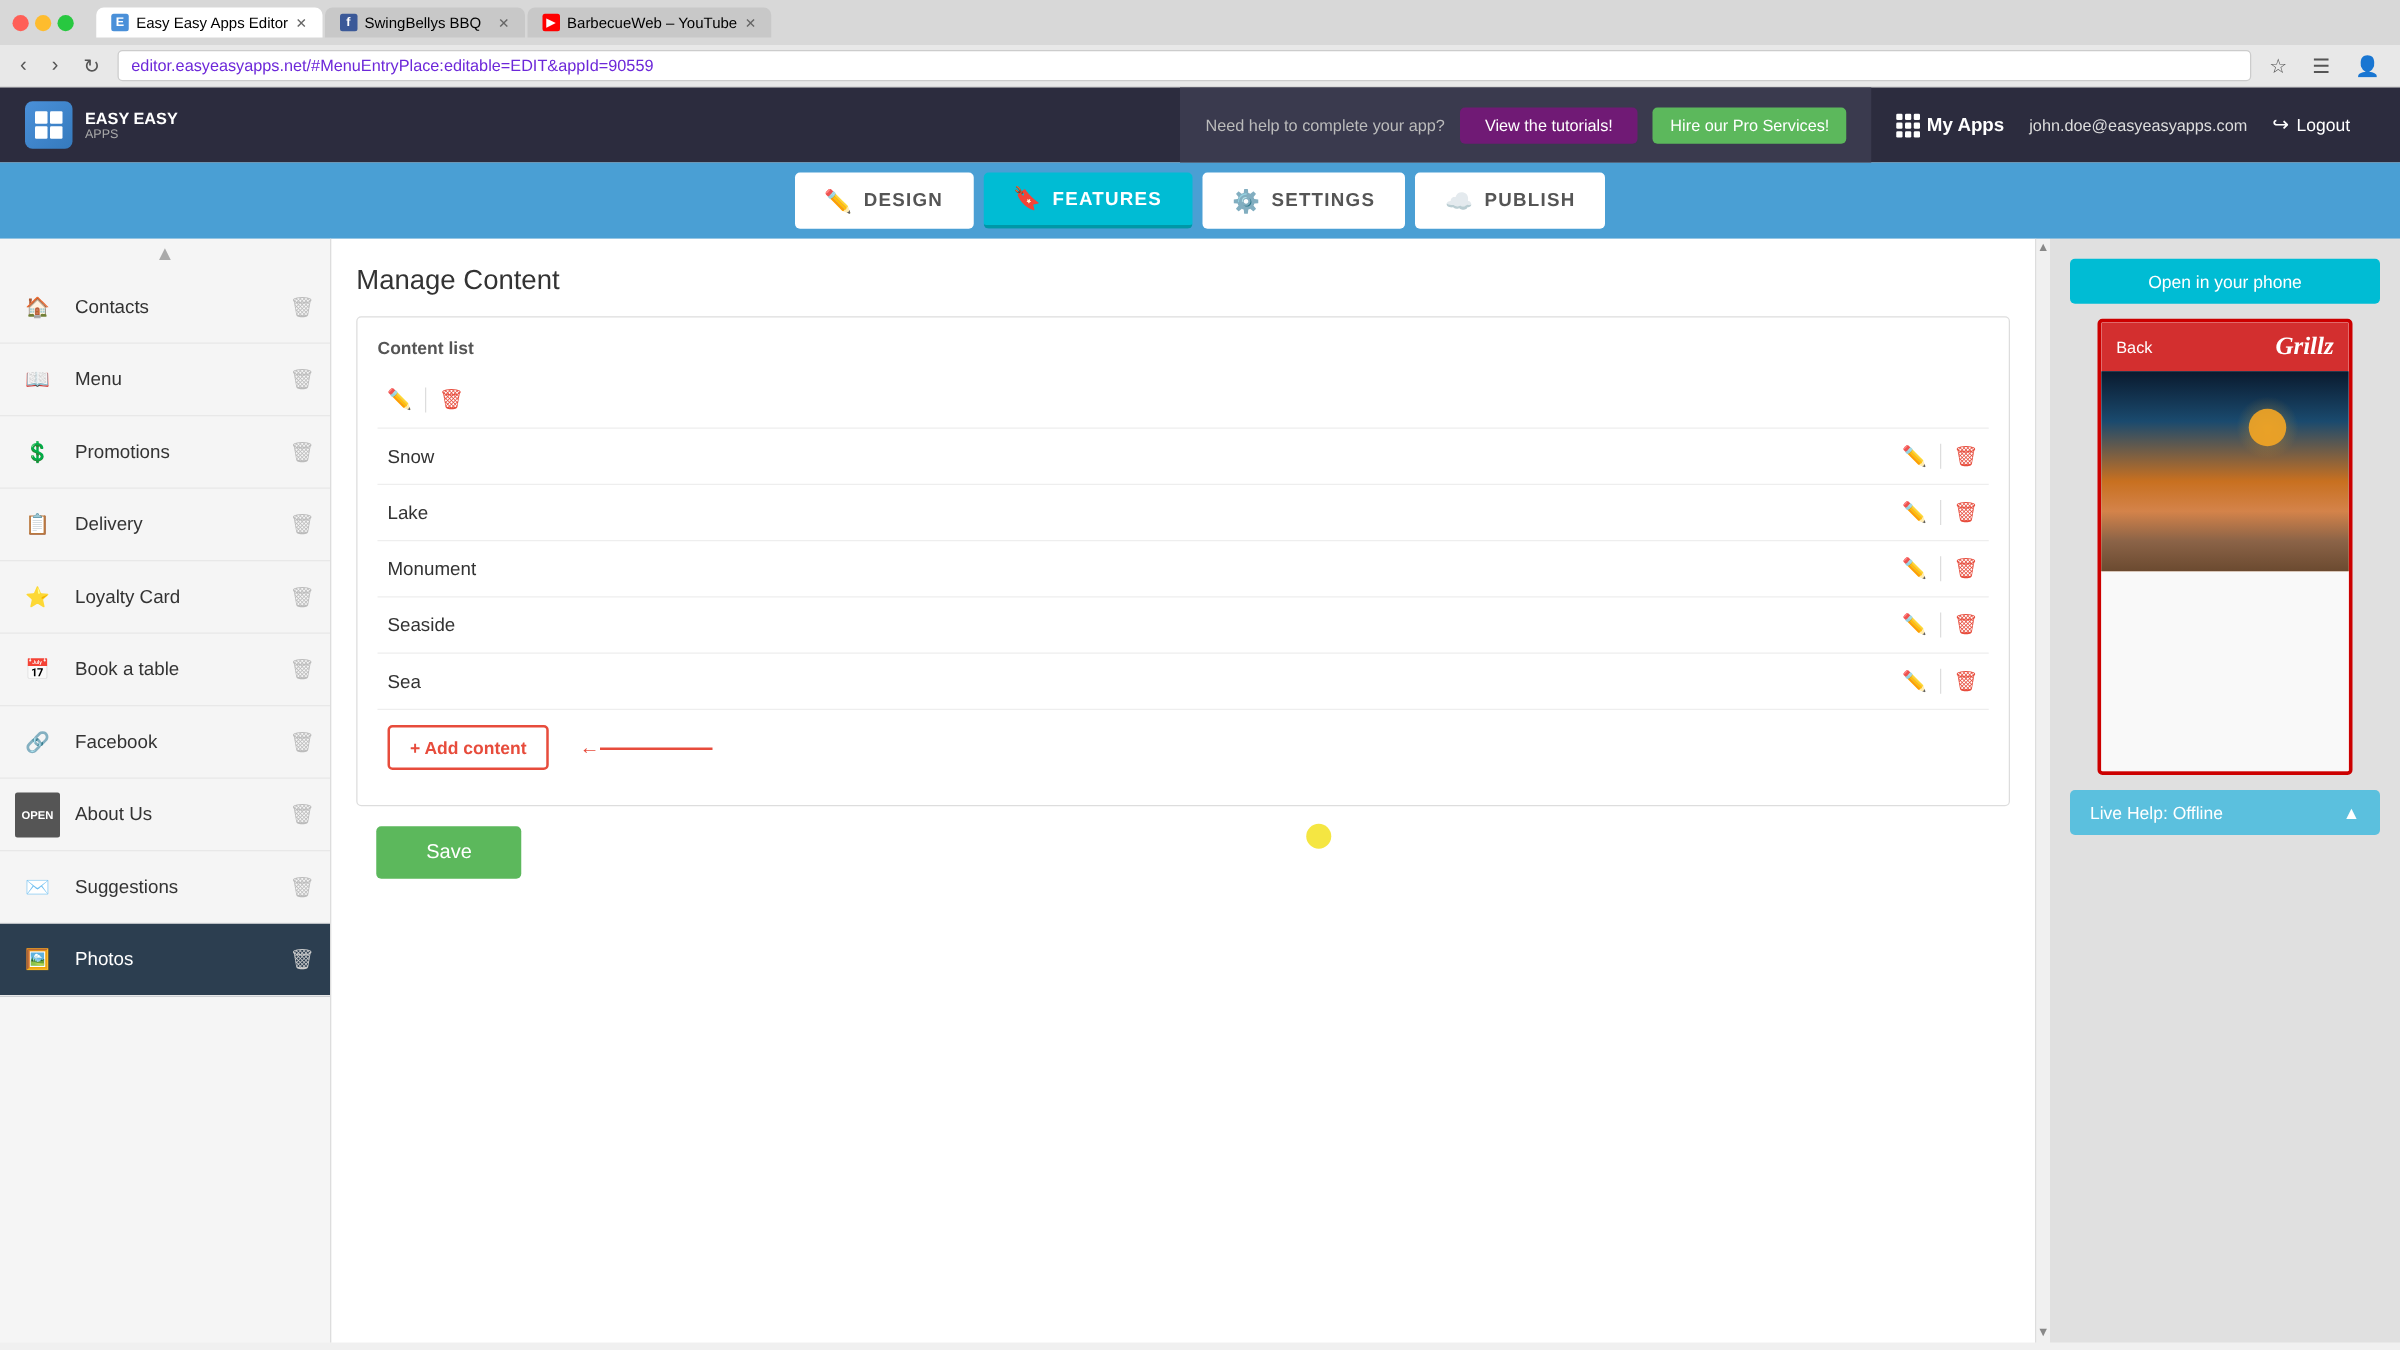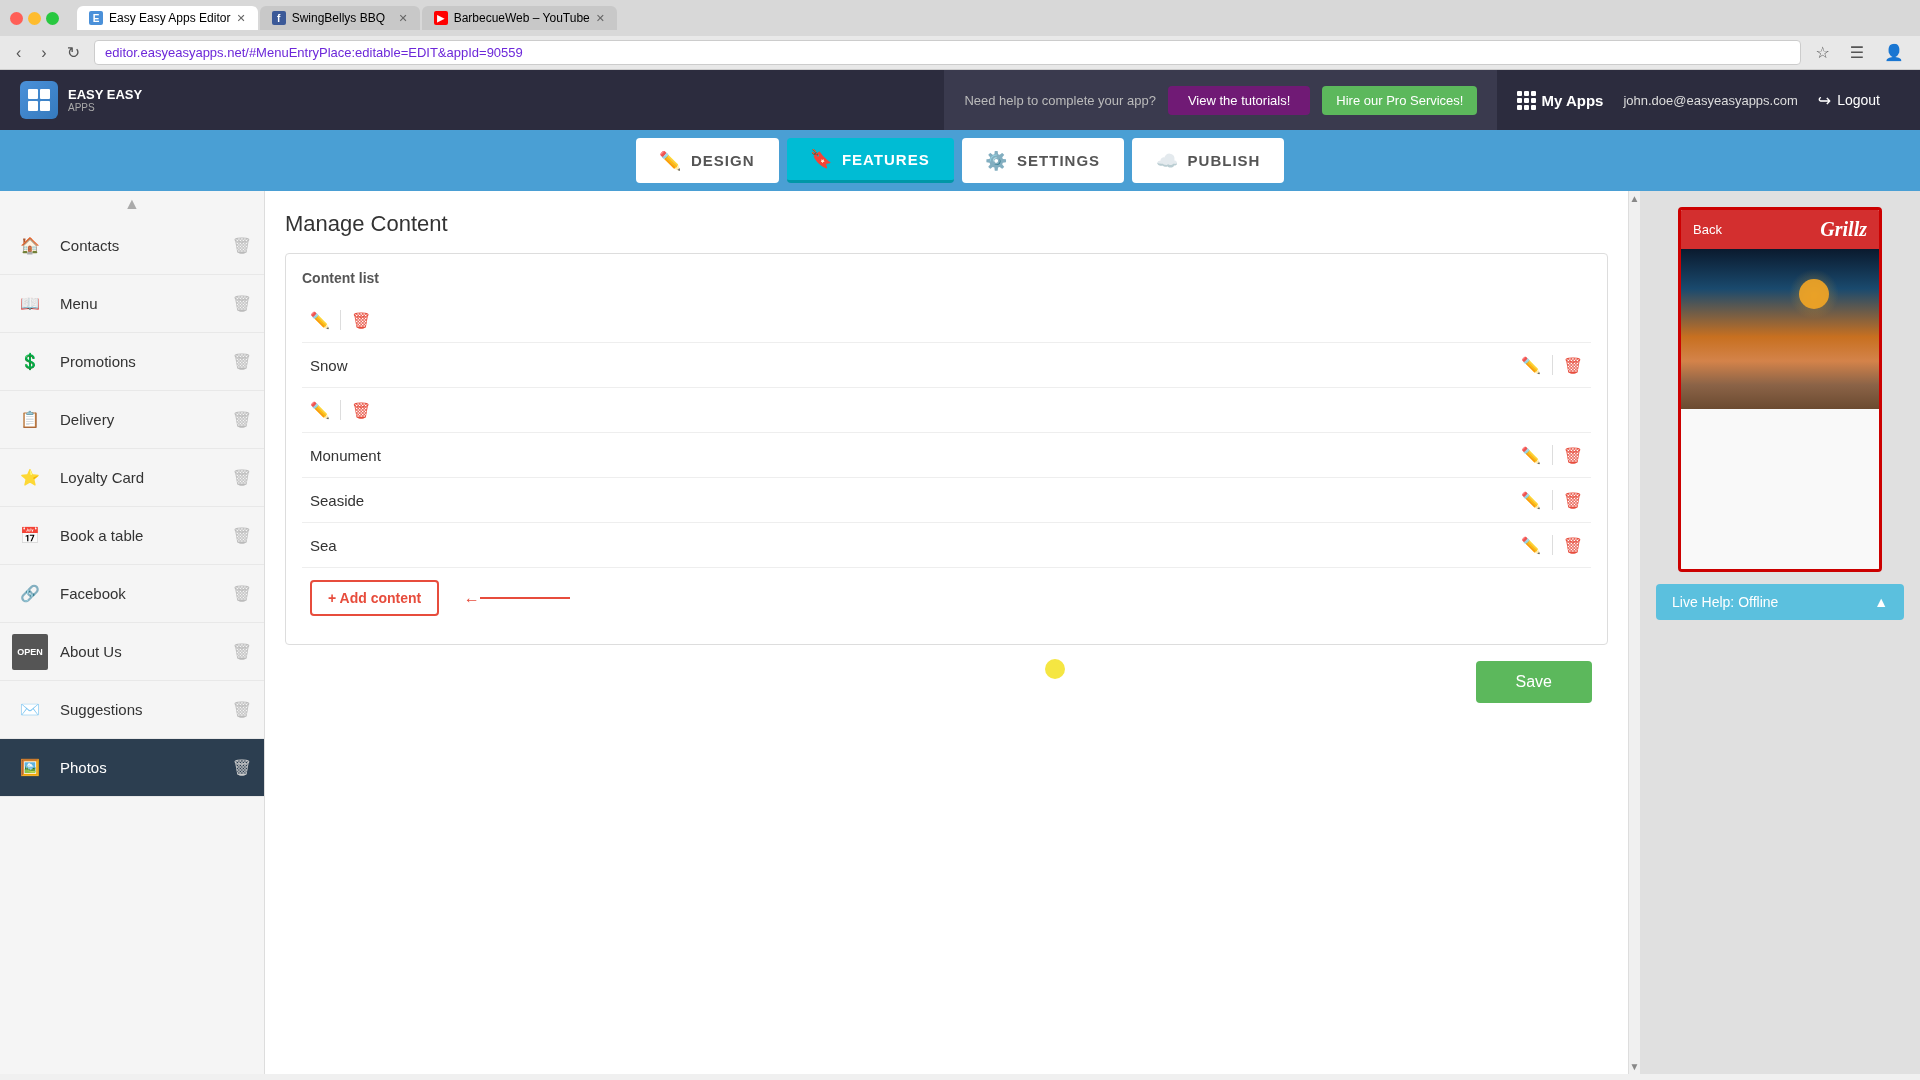--- a/index.html
+++ b/index.html
@@ -76,21 +76,21 @@
     .content-row-label { flex: 1; font-size: 15px; color: #333; }
     .content-row-actions { display: flex; align-items: center; gap: 10px; }
     .action-divider { width: 1px; height: 20px; background: #ddd; }
     .edit-btn { color: #5bc0de; font-size: 16px; cursor: pointer; background: none; border: none; }
     .delete-btn { color: #e74c3c; font-size: 16px; cursor: pointer; background: none; border: none; }
     .add-content-row { padding: 12px 8px; }
     .add-content-btn { display: inline-flex; align-items: center; gap: 6px; border: 2px solid #e74c3c; color: #e74c3c; background: #fff; padding: 8px 16px; border-radius: 4px; font-size: 14px; cursor: pointer; font-weight: bold; }
     .add-arrow { display: inline-flex; align-items: center; margin-left: 20px; }
     .arrow-line { display: inline-block; width: 90px; height: 2px; background: #e74c3c; vertical-align: middle; }
 
-    .save-row { display: flex; justify-content: flex-end; padding: 16px; }
+    .save-row { display: flex; justify-content: flex-start; padding: 16px; }
     .save-btn { background: #5cb85c; color: #fff; border: none; border-radius: 4px; padding: 12px 40px; font-size: 16px; cursor: pointer; }
 
     
     .preview-pane { width: 280px; background: #e0e0e0; flex-shrink: 0; display: flex; flex-direction: column; align-items: center; padding: 16px; gap: 12px; }
     .open-phone-btn { background: #00bcd4; color: #fff; border: none; border-radius: 4px; padding: 10px 20px; font-size: 14px; cursor: pointer; width: 100%; text-align: center; }
     .phone-preview { background: #fff; border: 3px solid #c00; border-radius: 4px; width: 204px; overflow: hidden; }
     .phone-header { background: #d32f2f; display: flex; align-items: center; padding: 8px 12px; gap: 10px; }
     .phone-back { color: #fff; font-size: 13px; cursor: pointer; }
     .phone-title { color: #fff; font-size: 20px; font-weight: bold; font-style: italic; flex: 1; text-align: right; font-family: Georgia, serif; }
     .phone-image { width: 100%; height: 160px; background: linear-gradient(180deg, #1a3a5c 0%, #2d6a8a 30%, #c87941 70%, #8b4513 100%); position: relative; overflow: hidden; display: flex; align-items: flex-end; justify-content: center; }
@@ -300,20 +300,21 @@
         <div class="content-row">
           <span class="content-row-label">Snow</span>
           <div class="content-row-actions">
             <button class="edit-btn">✏️</button>
             <div class="action-divider"></div>
             <button class="delete-btn">🗑</button>
           </div>
         </div>
 
         <div class="content-row">
+          <span class="content-row-label">Lake</span>
           <div class="content-row-actions">
             <button class="edit-btn">✏️</button>
             <div class="action-divider"></div>
             <button class="delete-btn">🗑</button>
           </div>
         </div>
 
         <div class="content-row">
           <span class="content-row-label">Monument</span>
           <div class="content-row-actions">
@@ -356,20 +357,21 @@
 
       <div class="cursor-dot" style="position:relative;left:760px;top:-60px;"></div>
     </div>
 
     <div class="scroll-indicator">
       <span class="scroll-up">▲</span>
       <span class="scroll-down">▼</span>
     </div>
 
     <div class="preview-pane">
+      <button class="open-phone-btn">Open in your phone</button>
 
       <div class="phone-preview">
         <div class="phone-header">
           <span class="phone-back">Back</span>
           <span class="phone-title">Grillz</span>
         </div>
         <div class="phone-image">
 
           <div style="position:absolute;top:0;left:0;right:0;bottom:0;background:linear-gradient(180deg, #0a1a2e 0%, #1a4a6e 25%, #c87020 55%, #d4834a 70%, #8b6347 85%, #6b4a30 100%);"></div>
           <div class="sun-rays"></div>

